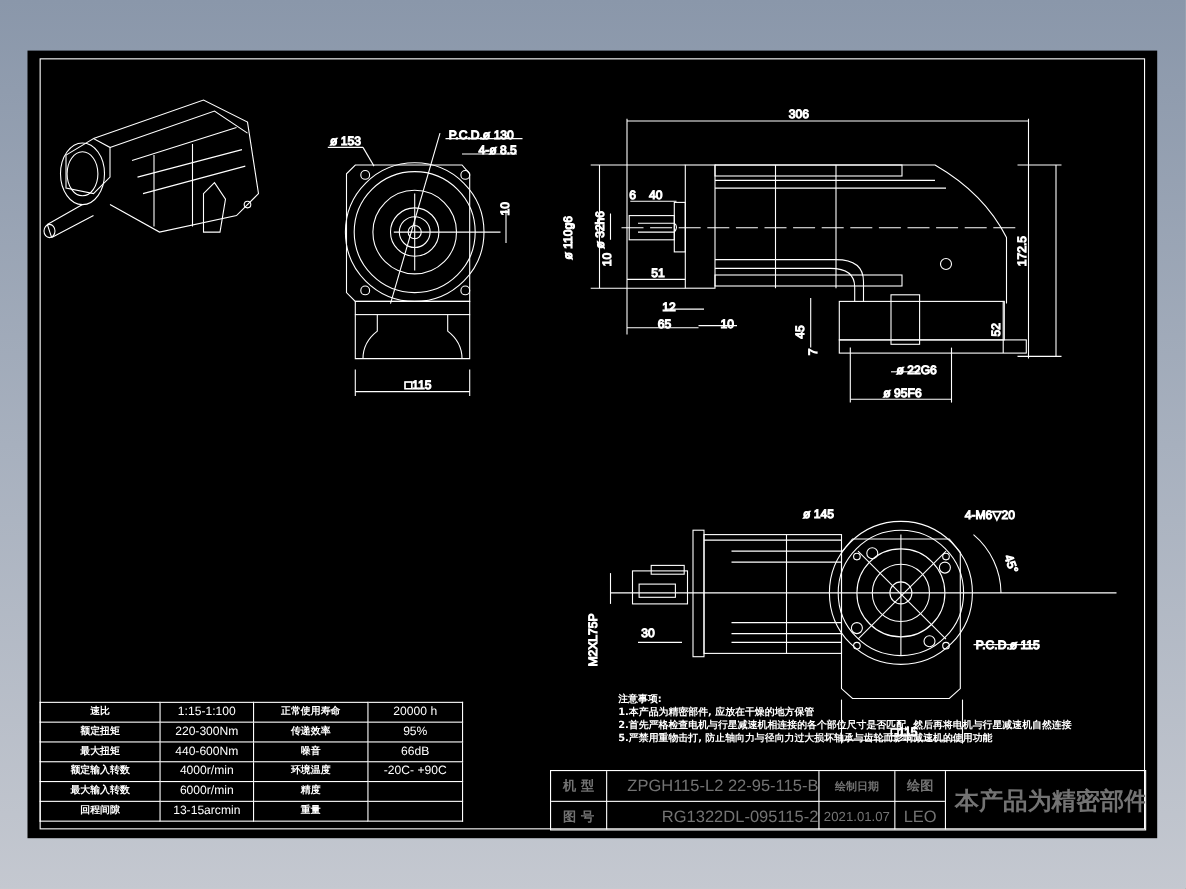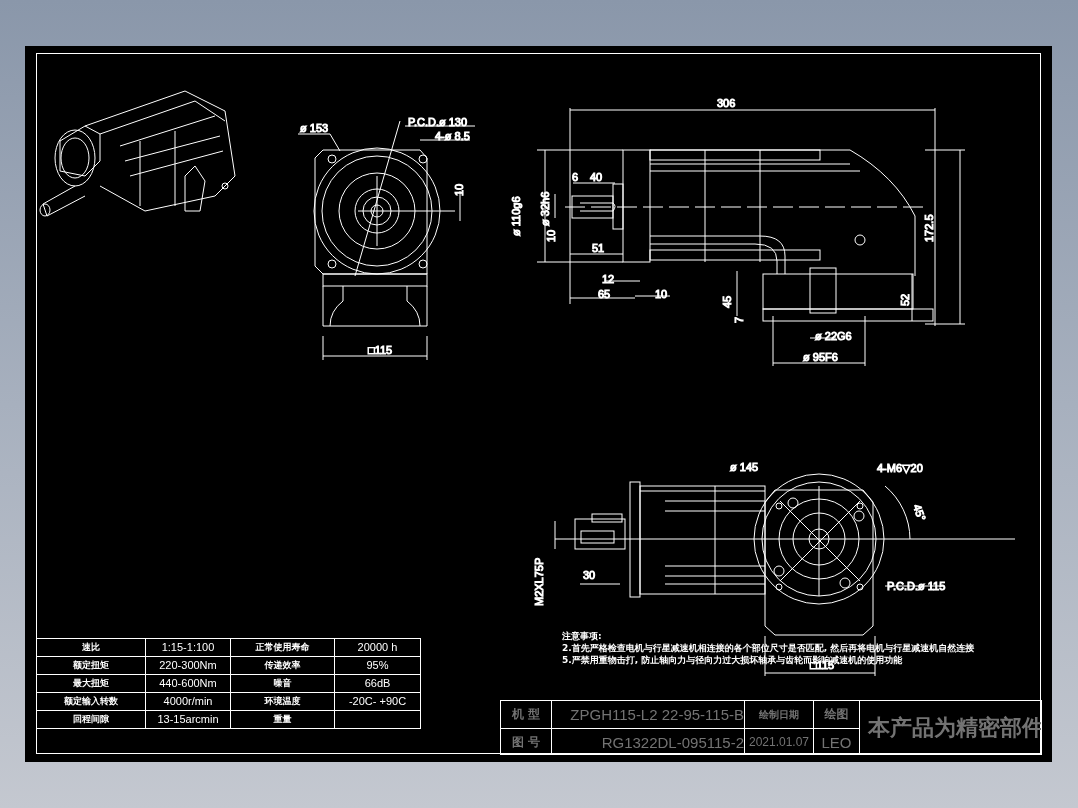--- a/index.html
+++ b/index.html
@@ -191,30 +191,37 @@
         <td class="k">噪音</td>
         <td>66dB</td>
       </tr>
       <tr>
         <td class="k">额定输入转数</td>
         <td>4000r/min</td>
         <td class="k">环境温度</td>
         <td>-20C- +90C</td>
       </tr>
       <tr>
+        <td class="k">最大输入转数</td>
+        <td>6000r/min</td>
+        <td class="k">精度</td>
+        <td></td>
+      </tr>
+      <tr>
         <td class="k">回程间隙</td>
         <td>13-15arcmin</td>
         <td class="k">重量</td>
         <td></td>
       </tr>
     </tbody>
   </table>
 
   <div id="notes">
     <div>注意事项:</div>
+    <div>1.本产品为精密部件, 应放在干燥的地方保管</div>
     <div>2.首先严格检查电机与行星减速机相连接的各个部位尺寸是否匹配, 然后再将电机与行星减速机自然连接</div>
     <div>5.严禁用重物击打, 防止轴向力与径向力过大损坏轴承与齿轮而影响减速机的使用功能</div>
   </div>
 
   <div id="titleblock">
     <div class="vl" style="left:50px"></div>
     <div class="vl" style="left:243px"></div>
     <div class="vl" style="left:312px"></div>
     <div class="vl" style="left:358px"></div>
     <div class="hl" style="left:0;top:27px;width:358px"></div>

